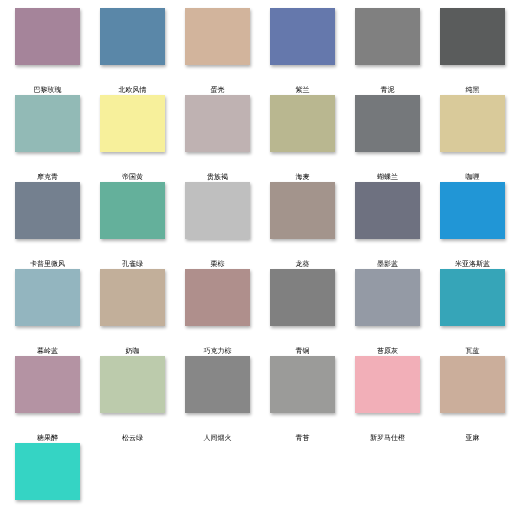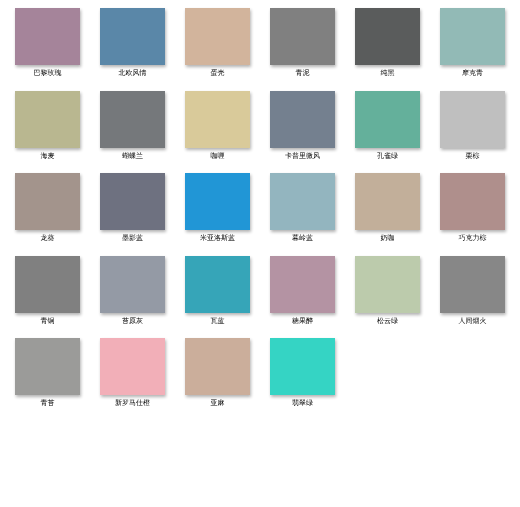--- a/index.html
+++ b/index.html
@@ -29,21 +29,21 @@
     flex-direction: column;
     align-items: center;
     justify-content: flex-start;
   }
   .swatch-chip {
     width: 65px;
     height: 57px;
     box-shadow: 1px 2px 3px rgba(0, 0, 0, 0.30);
   }
   .swatch-label {
-    margin-top: 4px;
+    margin-top: 21px;
     font-size: 7px;
     line-height: 9px;
     color: #000000;
     text-align: center;
     white-space: nowrap;
     letter-spacing: 0px;
   }
 </style>
 </head>
 <body style="background: rgb(255, 255, 255);">
@@ -55,30 +55,42 @@
     </div>
     <div class="swatch-cell">
       <div class="swatch-chip" style="background: rgb(90, 135, 168);"></div>
       <div class="swatch-label">北欧风情</div>
     </div>
     <div class="swatch-cell">
       <div class="swatch-chip" style="background: rgb(210, 180, 156);"></div>
       <div class="swatch-label">蛋壳</div>
     </div>
     <div class="swatch-cell">
+      <div class="swatch-chip" style="background: rgb(101, 120, 172);"></div>
+      <div class="swatch-label">紫兰</div>
+    </div>
+    <div class="swatch-cell">
       <div class="swatch-chip" style="background: rgb(128, 128, 128);"></div>
       <div class="swatch-label">青泥</div>
     </div>
     <div class="swatch-cell">
       <div class="swatch-chip" style="background: rgb(90, 92, 92);"></div>
       <div class="swatch-label">纯黑</div>
     </div>
     <div class="swatch-cell">
       <div class="swatch-chip" style="background: rgb(146, 186, 182);"></div>
       <div class="swatch-label">摩克青</div>
+    </div>
+    <div class="swatch-cell">
+      <div class="swatch-chip" style="background: rgb(247, 240, 155);"></div>
+      <div class="swatch-label">帝国黄</div>
+    </div>
+    <div class="swatch-cell">
+      <div class="swatch-chip" style="background: rgb(191, 178, 178);"></div>
+      <div class="swatch-label">贵族褐</div>
     </div>
     <div class="swatch-cell">
       <div class="swatch-chip" style="background: rgb(185, 183, 144);"></div>
       <div class="swatch-label">海麦</div>
     </div>
     <div class="swatch-cell">
       <div class="swatch-chip" style="background: rgb(117, 120, 123);"></div>
       <div class="swatch-label">蝴蝶兰</div>
     </div>
     <div class="swatch-cell">

